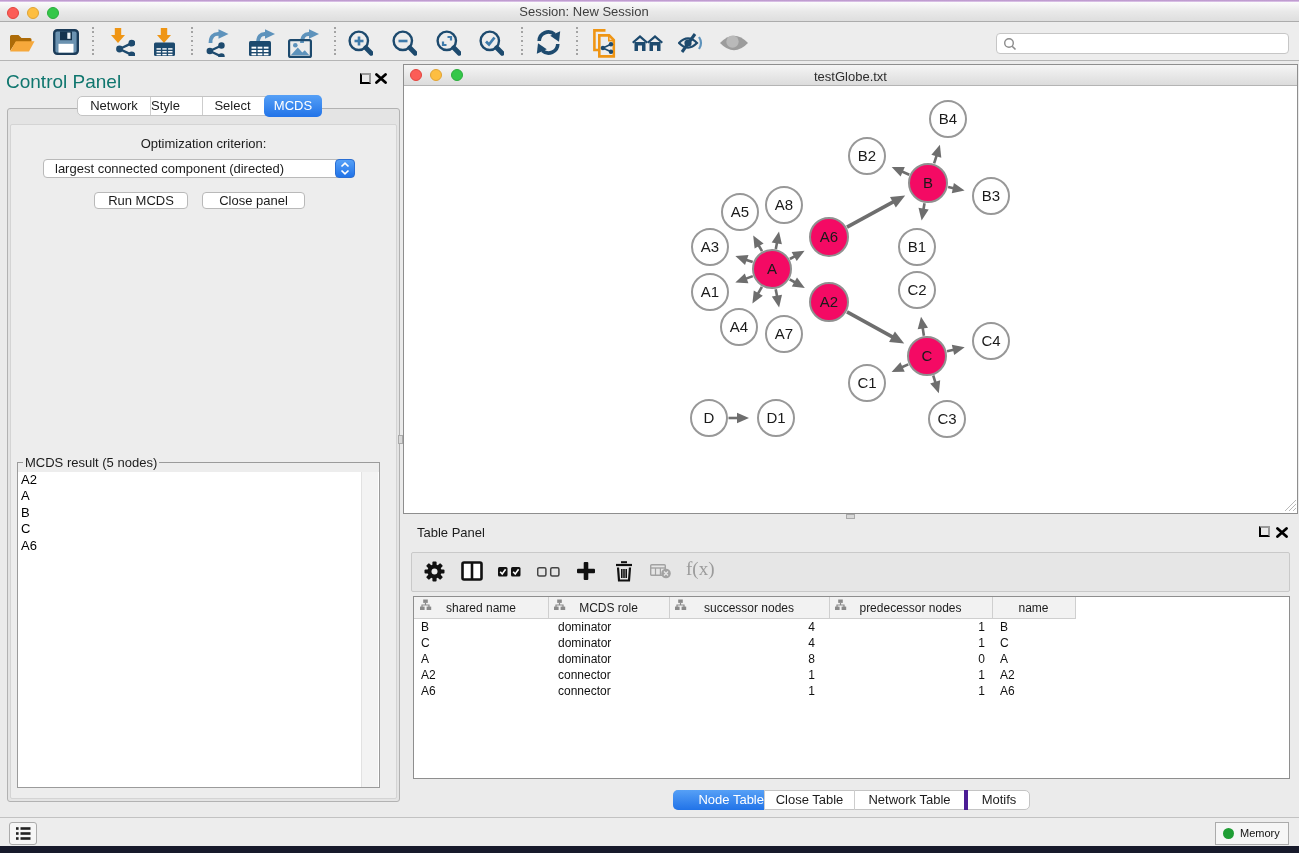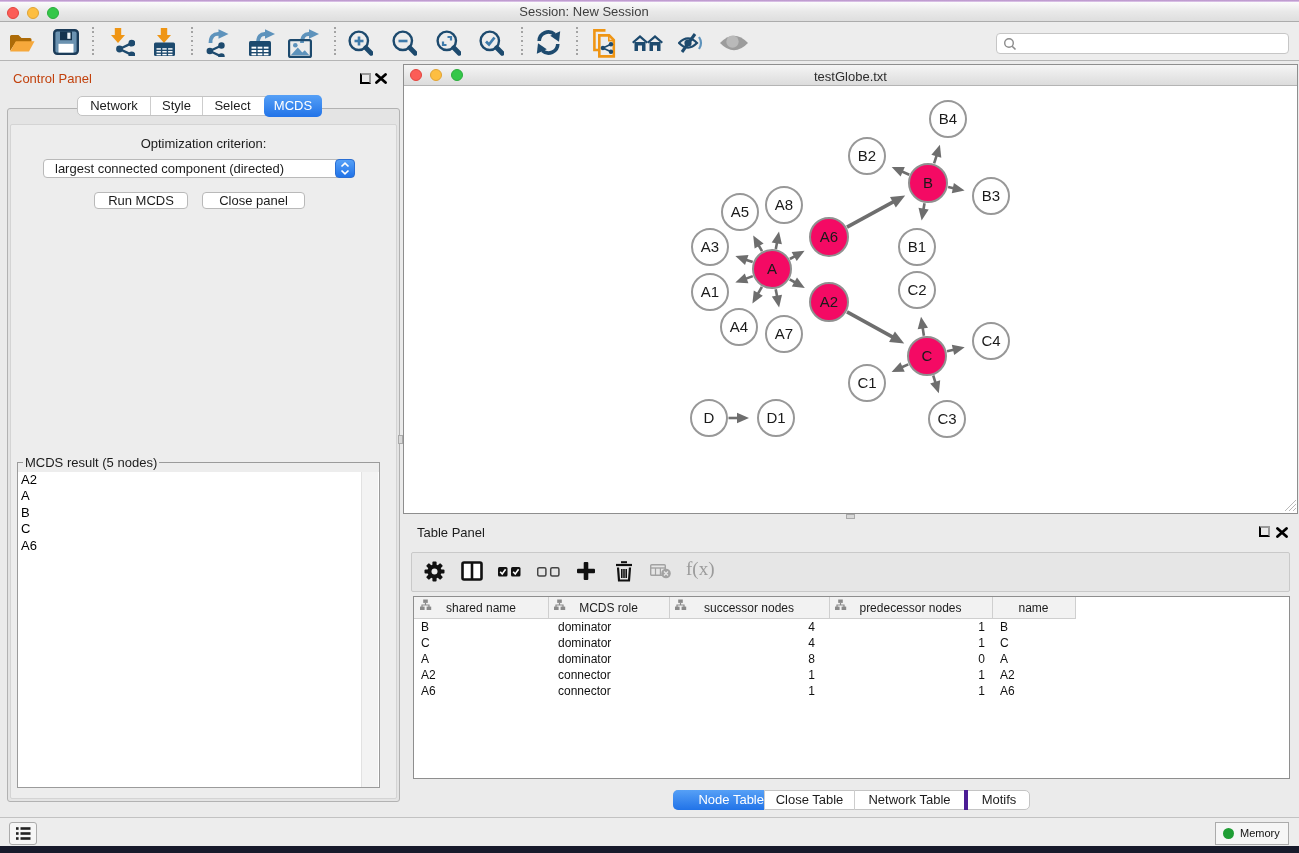--- a/index.html
+++ b/index.html
@@ -137,32 +137,32 @@
     </svg>
 <svg style="position:absolute;left:720px;top:34px" width="28" height="18" viewBox="0 0 28 18">
       <path d="M0 9 Q14 -5.5 28 9 Q14 23.5 0 9 Z" fill="#9c9c9c"></path>
       <circle cx="12.5" cy="7.6" r="6.2" fill="#b9b9b9"></circle>
     </svg>
 <div class="abs" style="left:996px;top:33px;width:293px;height:21px;background:#fff;border:1px solid #c6c6c6;border-radius:4px"></div>
 <svg class="abs" style="left:1003px;top:37px" width="14" height="14" viewBox="0 0 14 14">
       <circle cx="6" cy="6" r="4.3" fill="none" stroke="#8b8b8b" stroke-width="1.4"></circle>
       <line x1="9.2" y1="9.2" x2="12.5" y2="12.5" stroke="#8b8b8b" stroke-width="1.6"></line>
     </svg>
-<div class="abs" style="left:13px;top:71px;font-size:13px;color:#c2410c">Control Panel</div>
+<div class="abs" style="left:6px;top:71px;font-size:19px;color:#0f766e">Control Panel</div>
 <div class="abs" style="left:360px;top:73px;width:11px;height:11px;border:2px solid #000;border-top-color:#9a9a9a;border-right-color:#9a9a9a"></div>
 <svg class="abs" style="left:375px;top:73px" width="12" height="11" viewBox="0 0 12 11">
       <path d="M1.5 1.5 L10.5 9.5 M10.5 1.5 L1.5 9.5" stroke="#000" stroke-width="2.8" stroke-linecap="round"></path>
     </svg>
 <div class="abs" style="left:7px;top:108px;width:393px;height:694px;background:#e4e4e4;border:1px solid #b2b2b2;border-radius:3px"></div>
 <div class="abs" style="left:10px;top:124px;width:387px;height:675px;background:#ededed;border:1px solid #d4d4d4;border-radius:2px"></div>
 <div class="abs" style="left:77px;top:96px;width:245px;height:20px;background:#fff;border:1px solid #c4c4c4;border-radius:5px;"></div>
 <div class="abs" style="left:150px;top:97px;width:1px;height:18px;background:#cdcdcd"></div>
 <div class="abs" style="left:202px;top:97px;width:1px;height:18px;background:#cdcdcd"></div>
 <div class="abs" style="left:77px;top:96px;width:74px;height:20px;font-size:13px;color:#1c1c1c;text-align:center;line-height:19px">Network</div>
-<div class="abs" style="left:151px;top:96px;width:51px;height:20px;font-size:13px;color:#1c1c1c;text-align:center;line-height:19px">Style</div>
+<div class="abs" style="left:151px;top:96px;width:51px;height:20px;font-size:13px;color:#1c1c1c;line-height:19px">Style</div>
 <div class="abs" style="left:202px;top:96px;width:61px;height:20px;font-size:13px;color:#1c1c1c;text-align:center;line-height:19px">Select</div>
 <div class="abs" style="left:264px;top:95px;width:58px;height:22px;background:linear-gradient(180deg,#56a0f6,#2173e8);border-radius:5px;font-size:13px;color:#fff;text-align:center;line-height:21px">MCDS</div>
 <div class="abs" style="left:10px;top:136px;width:387px;text-align:center;font-size:13px;color:#1c1c1c">Optimization criterion:</div>
 <div class="abs" style="left:43px;top:159px;width:312px;height:19px;background:#fff;border:1px solid #b9b9b9;border-radius:4px"></div>
 <div class="abs" style="left:55px;top:161px;font-size:13px;color:#1c1c1c">largest connected component (directed)</div>
 <div class="abs" style="left:335px;top:159px;width:20px;height:19px;background:linear-gradient(180deg,#55a0f7,#2173e8);border-radius:4px;border:1px solid #2a6fd4"></div>
 <svg class="abs" style="left:339px;top:162px" width="12" height="13" viewBox="0 0 12 13">
       <path d="M2.5 4.5 L6 1.2 L9.5 4.5" fill="none" stroke="#fff" stroke-width="1.7"></path>
       <path d="M2.5 8.5 L6 11.8 L9.5 8.5" fill="none" stroke="#fff" stroke-width="1.7"></path>
     </svg>

